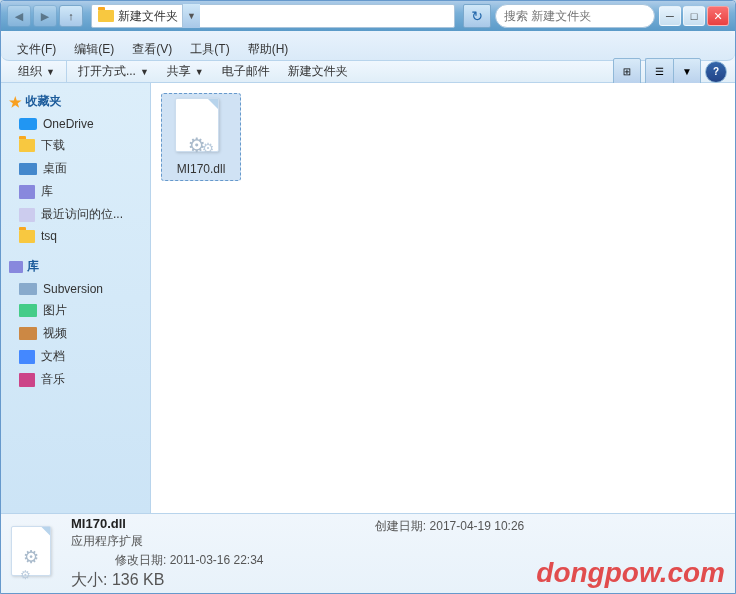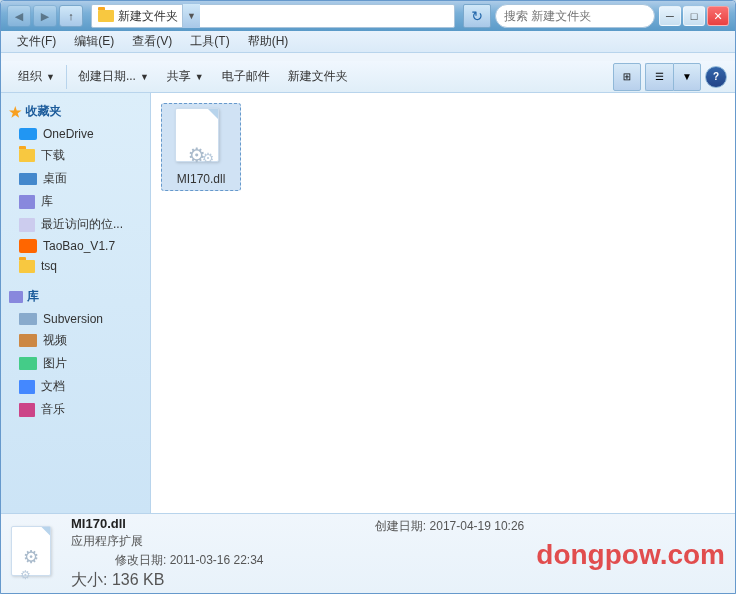--- a/index.html
+++ b/index.html
@@ -141,45 +141,45 @@
       border: none;
       outline: none;
       font-size: 12px;
       color: #7f1d1d;
       background: transparent;
       flex: 1;
     }
 
     
     .menubar {
-      height: 22px;
+      height: 30px;
       background: linear-gradient(to bottom, #e8f2fc, #daeaf8);
       border-bottom: 1px solid #b8d4ec;
       display: flex;
-      align-items: flex-start;
+      align-items: flex-end;
       padding: 0 8px;
       gap: 2px;
+      border-radius: 8px;
     }
     .menu-item {
       padding: 2px 8px;
       cursor: pointer;
       font-size: 12px;
       color: #333;
       border-radius: 2px;
     }
 
     
     .toolbar {
-      height: 32px;
+      height: 22px;
       background: linear-gradient(to bottom, #f0f7fe, #e0eef8);
       border-bottom: 1px solid #b8d4ec;
       display: flex;
       align-items: center;
       padding: 0 8px;
-      margin-top: 8px;
     }
     .toolbar-btn {
       height: 30px;
       padding: 0 8px;
       background: transparent;
       border: 1px solid transparent;
       border-radius: 3px;
       cursor: pointer;
       display: flex;
       align-items: center;
@@ -493,22 +493,23 @@
       font-size: 12px;
       color: #555;
       align-self: flex-start;
       padding-top: 4px;
     }
     .watermark {
       font-size: 28px;
       font-weight: bold;
       color: #e03030;
       opacity: 0.85;
+      font-style: italic;
       align-self: flex-end;
-      padding-bottom: 22px;
+      padding-bottom: 4px;
       margin-left: auto;
     }
 
     
     ::-webkit-scrollbar { width: 12px; }
     ::-webkit-scrollbar-track { background: #e8f2fc; }
     ::-webkit-scrollbar-thumb { background: #9ac0dc; border-radius: 2px; }
   </style>
 </head>
 <body>
@@ -550,21 +551,21 @@
     <span class="menu-item">帮助(H)</span>
   </div>
 
   <div class="toolbar">
     <button class="toolbar-btn">
       <span>组织</span>
       <span class="arrow">▼</span>
     </button>
     <div class="toolbar-divider"></div>
     <button class="toolbar-btn">
-      <span>创建日期...</span>
+      <span>打开方式...</span>
       <span class="arrow">▼</span>
     </button>
     <button class="toolbar-btn">
       <span>共享</span>
       <span class="arrow">▼</span>
     </button>
     <button class="toolbar-btn">
       <span>电子邮件</span>
     </button>
     <button class="toolbar-btn">
@@ -604,46 +605,42 @@
         </div>
         <div class="sidebar-item">
           <span class="icon-library"></span>
           <span>库</span>
         </div>
         <div class="sidebar-item">
           <span class="icon-recent"></span>
           <span>最近访问的位...</span>
         </div>
         <div class="sidebar-item">
-          <span class="icon-taobao"></span>
-          <span>TaoBao_V1.7</span>
-        </div>
-        <div class="sidebar-item">
           <span class="icon-tsq"></span>
           <span>tsq</span>
         </div>
       </div>
 
       <div class="sidebar-section">
         <div class="sidebar-section-title">
           <span class="icon-library" style="width:14px;height:12px;"></span>
           <span>库</span>
         </div>
 
         <div class="sidebar-item">
           <span class="icon-subversion"></span>
           <span>Subversion</span>
         </div>
         <div class="sidebar-item">
+          <span class="icon-image"></span>
+          <span>图片</span>
+        </div>
+        <div class="sidebar-item">
           <span class="icon-video"></span>
           <span>视频</span>
-        </div>
-        <div class="sidebar-item">
-          <span class="icon-image"></span>
-          <span>图片</span>
         </div>
         <div class="sidebar-item">
           <span class="icon-doc"></span>
           <span>文档</span>
         </div>
         <div class="sidebar-item">
           <span class="icon-music"></span>
           <span>音乐</span>
         </div>
       </div>

